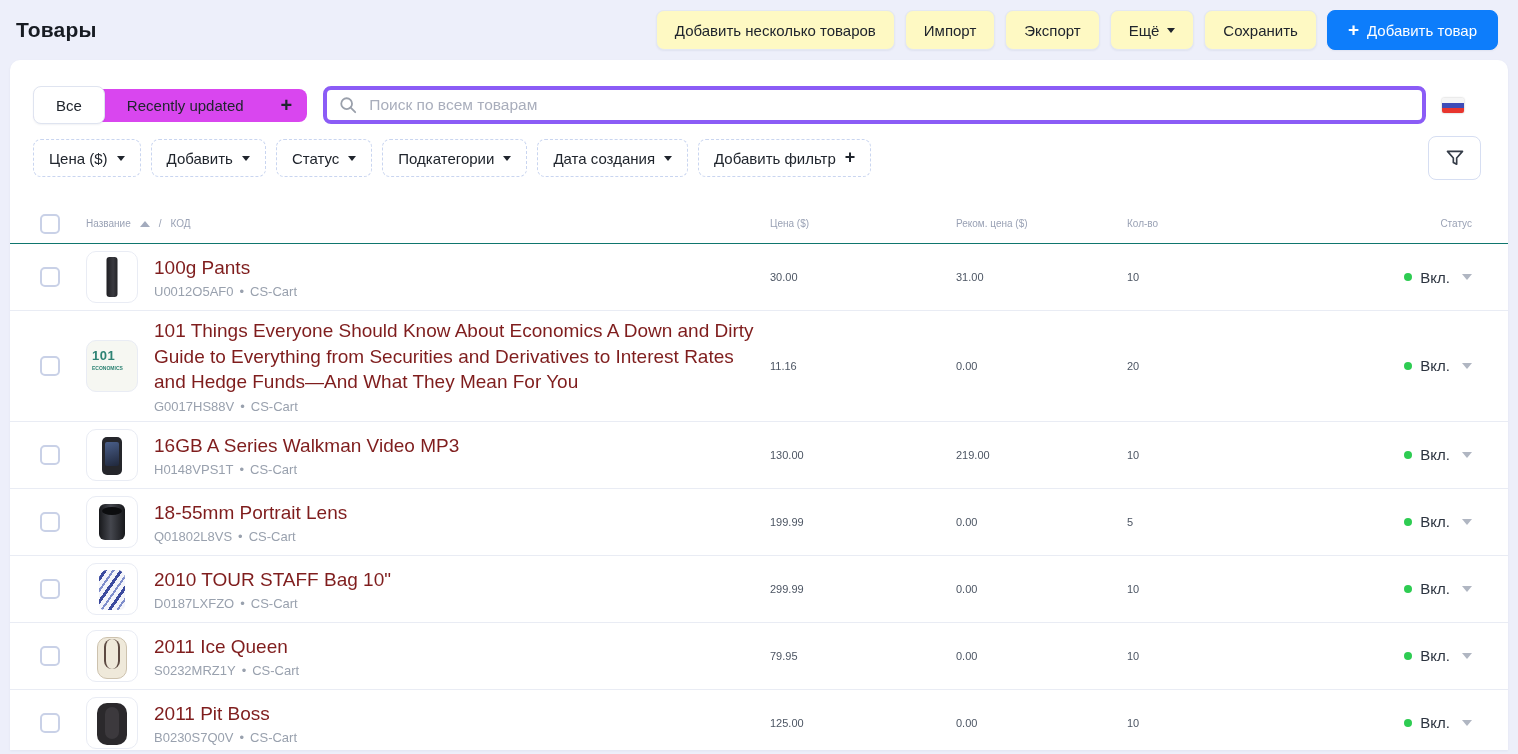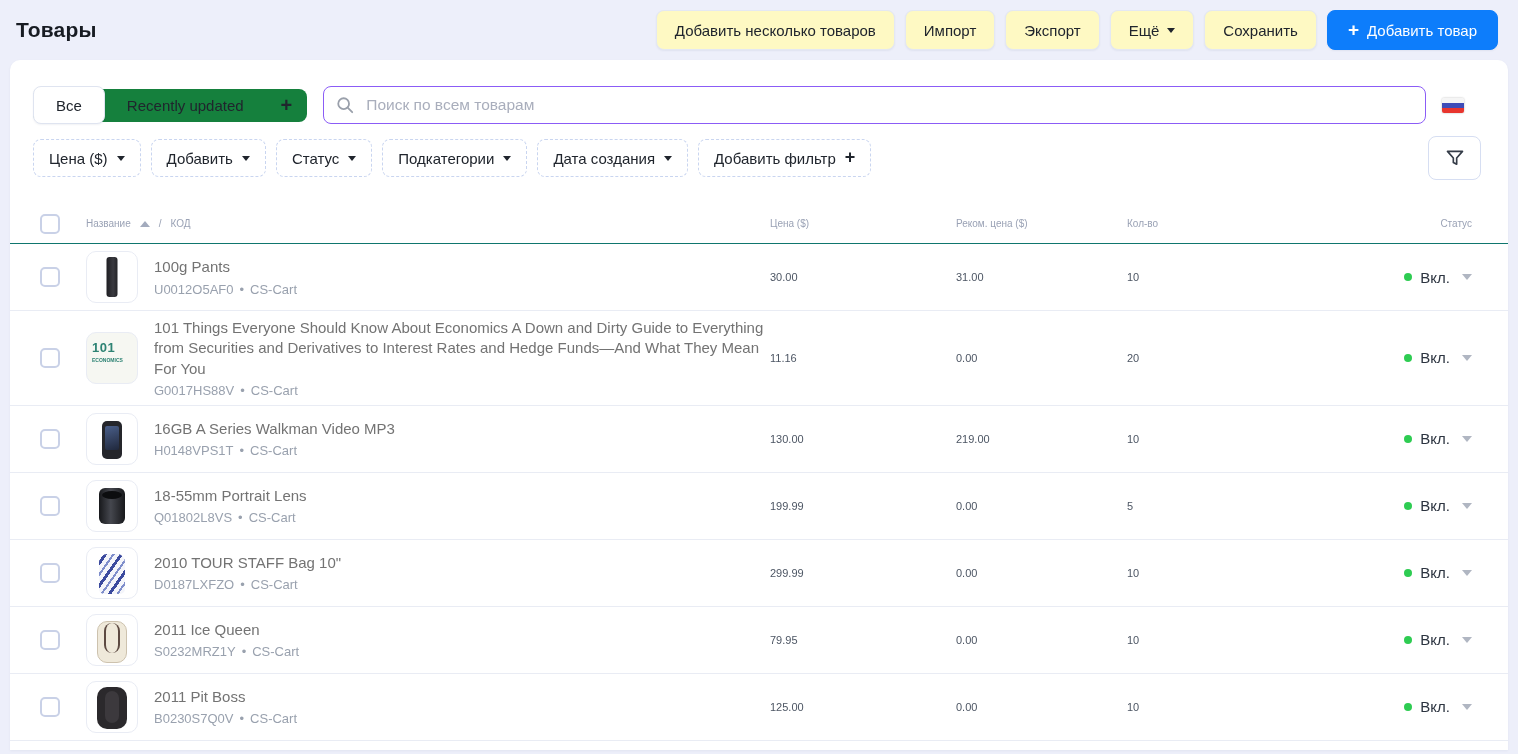--- a/index.html
+++ b/index.html
@@ -28,25 +28,25 @@
     font-size:15px;color:var(--text-dark);padding:0 18px;display:flex;align-items:center;gap:8px;
     box-shadow:0 1px 2px rgba(25,39,80,.06);font-family:inherit;cursor:pointer;white-space:nowrap;
   }
   .btn.primary{background:var(--accent);border-color:var(--accent);color:#fff;font-weight:500;padding:0 20px}
   .plus-glyph{font-size:19px;font-weight:700;line-height:1;margin-top:-2px}
   .caret-down{width:0;height:0;border-left:4px solid transparent;border-right:4px solid transparent;border-top:5px solid currentColor;display:inline-block}
   
   .panel{margin:0 10px;background:#fff;border-radius:10px 10px 0 0;height:690px;box-shadow:0 1px 3px rgba(20,30,70,.05);overflow:hidden}
   
   .toolbar{display:flex;align-items:center;padding:26px 30px 0 23px;gap:16px}
-  .tabs{display:flex;align-items:center;background:#15803d;border-radius:8px;height:33px}
+  .tabs{display:flex;align-items:center;background:#d946ef;border-radius:8px;height:33px}
   .tab{padding:0 22px;font-size:15px;color:var(--text-dark);height:38px;display:flex;align-items:center;border-radius:8px;cursor:pointer;white-space:nowrap}
   .tab.active{background:#fff;border:1px solid #dfe4f0;box-shadow:0 1px 2px rgba(25,39,80,.06)}
   .tab-add{font-size:20px;font-weight:700;padding:0 15px;cursor:pointer}
-  .search{flex:1;display:flex;align-items:center;gap:10px;border:1px solid #8b5cf6;border-radius:8px;height:38px;padding:0 12px;background:#fff}
+  .search{flex:1;display:flex;align-items:center;gap:10px;border:4px solid #8b5cf6;border-radius:8px;height:38px;padding:0 12px;background:#fff}
   .search input{border:0;outline:0;flex:1;font-size:15.5px;color:#30384a;font-family:inherit;background:transparent}
   .search input::placeholder{color:#a9aebc}
   .flag{width:22px;height:15px;border-radius:2px;overflow:hidden;box-shadow:0 0 2px rgba(0,0,0,.3);display:flex;flex-direction:column;flex:0 0 auto;margin-right:14px;cursor:pointer}
   .flag span{flex:1}
   .flag .w{background:#f5f5f5}.flag .b{background:#3e4cb8}.flag .r{background:#e8352e}
   
   .filters{display:flex;align-items:center;padding:12px 27px 0 23px;gap:10px}
   .chips{display:flex;gap:10px;align-items:center;flex-wrap:nowrap}
   .chip{border:1px dashed #c9d5f0;border-radius:8px;height:38px;display:flex;align-items:center;gap:9px;padding:0 15px;font-size:15px;color:var(--text-dark);background:#fff;cursor:pointer;white-space:nowrap}
   .chip .plus-glyph{font-size:18px}
@@ -54,21 +54,21 @@
   .icon-btn{width:53px;height:44px;border:1px solid #d6def2;border-radius:8px;background:#fff;display:flex;align-items:center;justify-content:center;cursor:pointer}
   
   .table{margin-top:24px}
   .trow{display:grid;grid-template-columns:46px 68px 1fr 186px 171px 150px 195px;align-items:center;padding:0 36px 0 30px}
   .thead{height:40px;color:var(--text-gray);font-size:10px;border-bottom:1px solid #0f766e}
   .thead .name-head{grid-column:2/4;display:flex;align-items:center;gap:9px}
   .sort-arrow{width:0;height:0;border-left:5px solid transparent;border-right:5px solid transparent;border-bottom:6px solid #a3abbd;display:inline-block}
   .th-right{text-align:right}
   .tbody .trow{border-bottom:1px solid var(--divider);min-height:66px;padding-top:7px;padding-bottom:7px}
   .checkbox{width:20px;height:20px;border:2px solid #c9d1e7;border-radius:5px;background:#fff;display:inline-block;cursor:pointer}
-  .namecell .name{font-size:15px;color:#737373;line-height:1.35;cursor:pointer}
+  .namecell .name{font-size:19px;color:#7f1d1d;line-height:1.35;cursor:pointer}
   .namecell .code{font-size:13px;color:var(--code-gray);margin-top:4px;display:flex;gap:6px;align-items:center}
   .num{font-size:11px;color:var(--num)}
   .status-cell{display:flex;justify-content:flex-end;align-items:center;gap:8px;cursor:pointer}
   .dot{width:8px;height:8px;border-radius:50%;background:var(--green)}
   .status-label{font-size:15px;color:#2c3440}
   .status-caret{width:0;height:0;border-left:5px solid transparent;border-right:5px solid transparent;border-top:6px solid #b0b6c2;display:inline-block;margin-left:4px}
   
   .thumb{width:52px;height:52px;border:1px solid #e9ecf4;border-radius:10px;background:#fff;position:relative;overflow:hidden}
   .thumb--pants::before{content:"";position:absolute;left:50%;top:5px;bottom:5px;width:11px;transform:translateX(-50%);background:linear-gradient(90deg,#1e1e22,#3a3a40 60%,#242428);border-radius:3px}
   .thumb--book{background:#f6f7f2}

